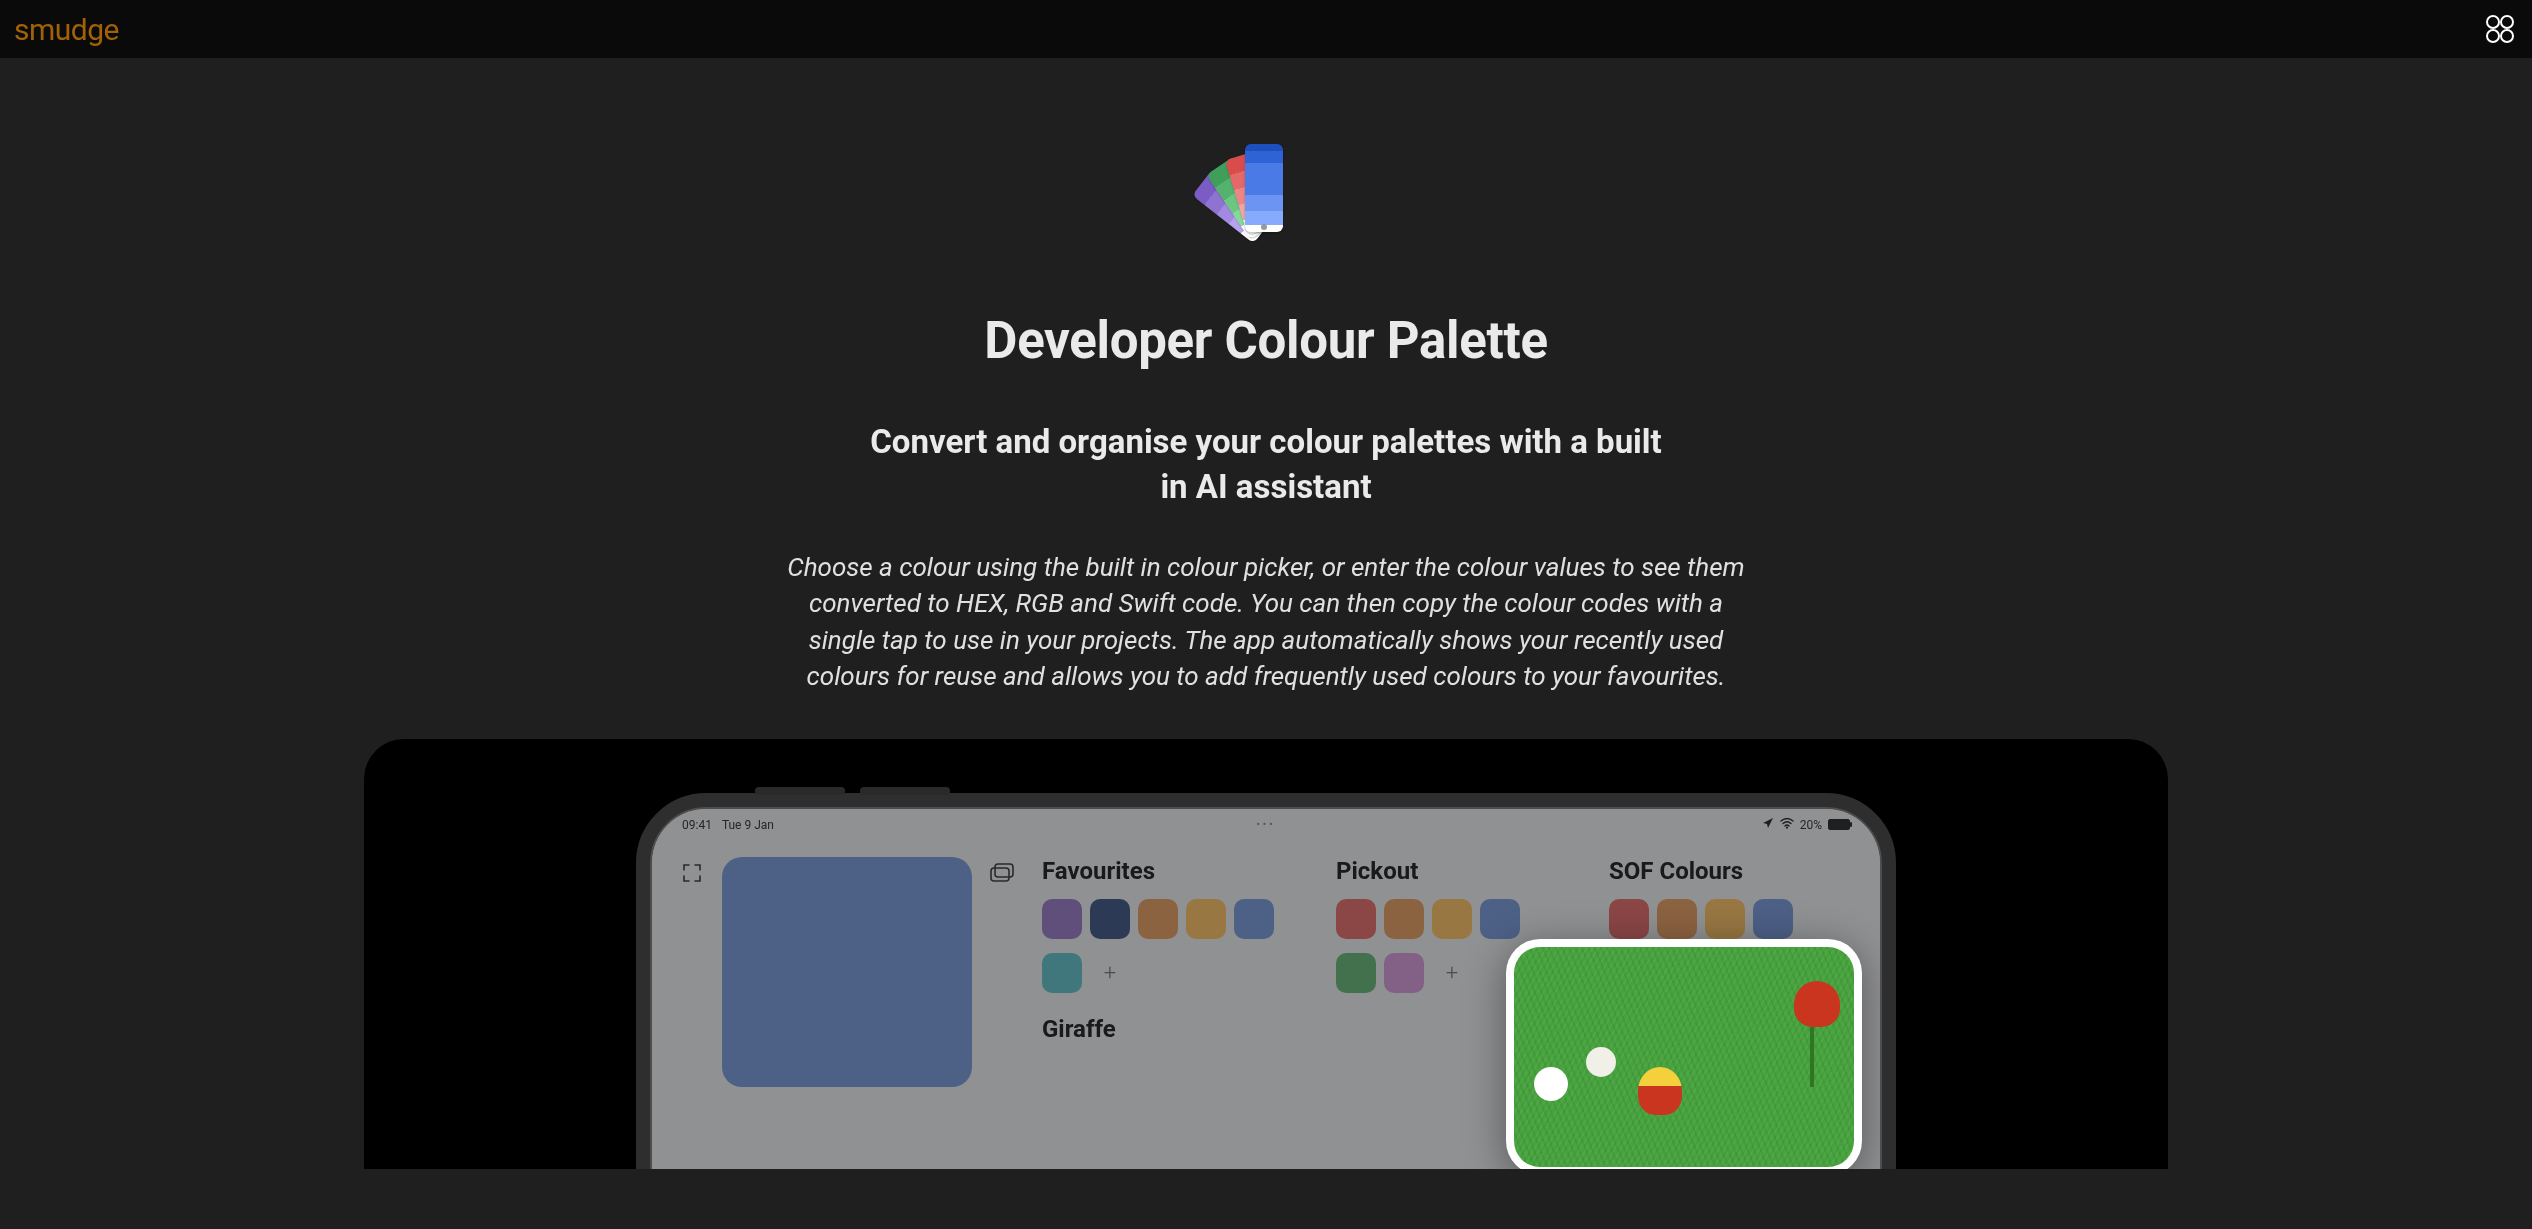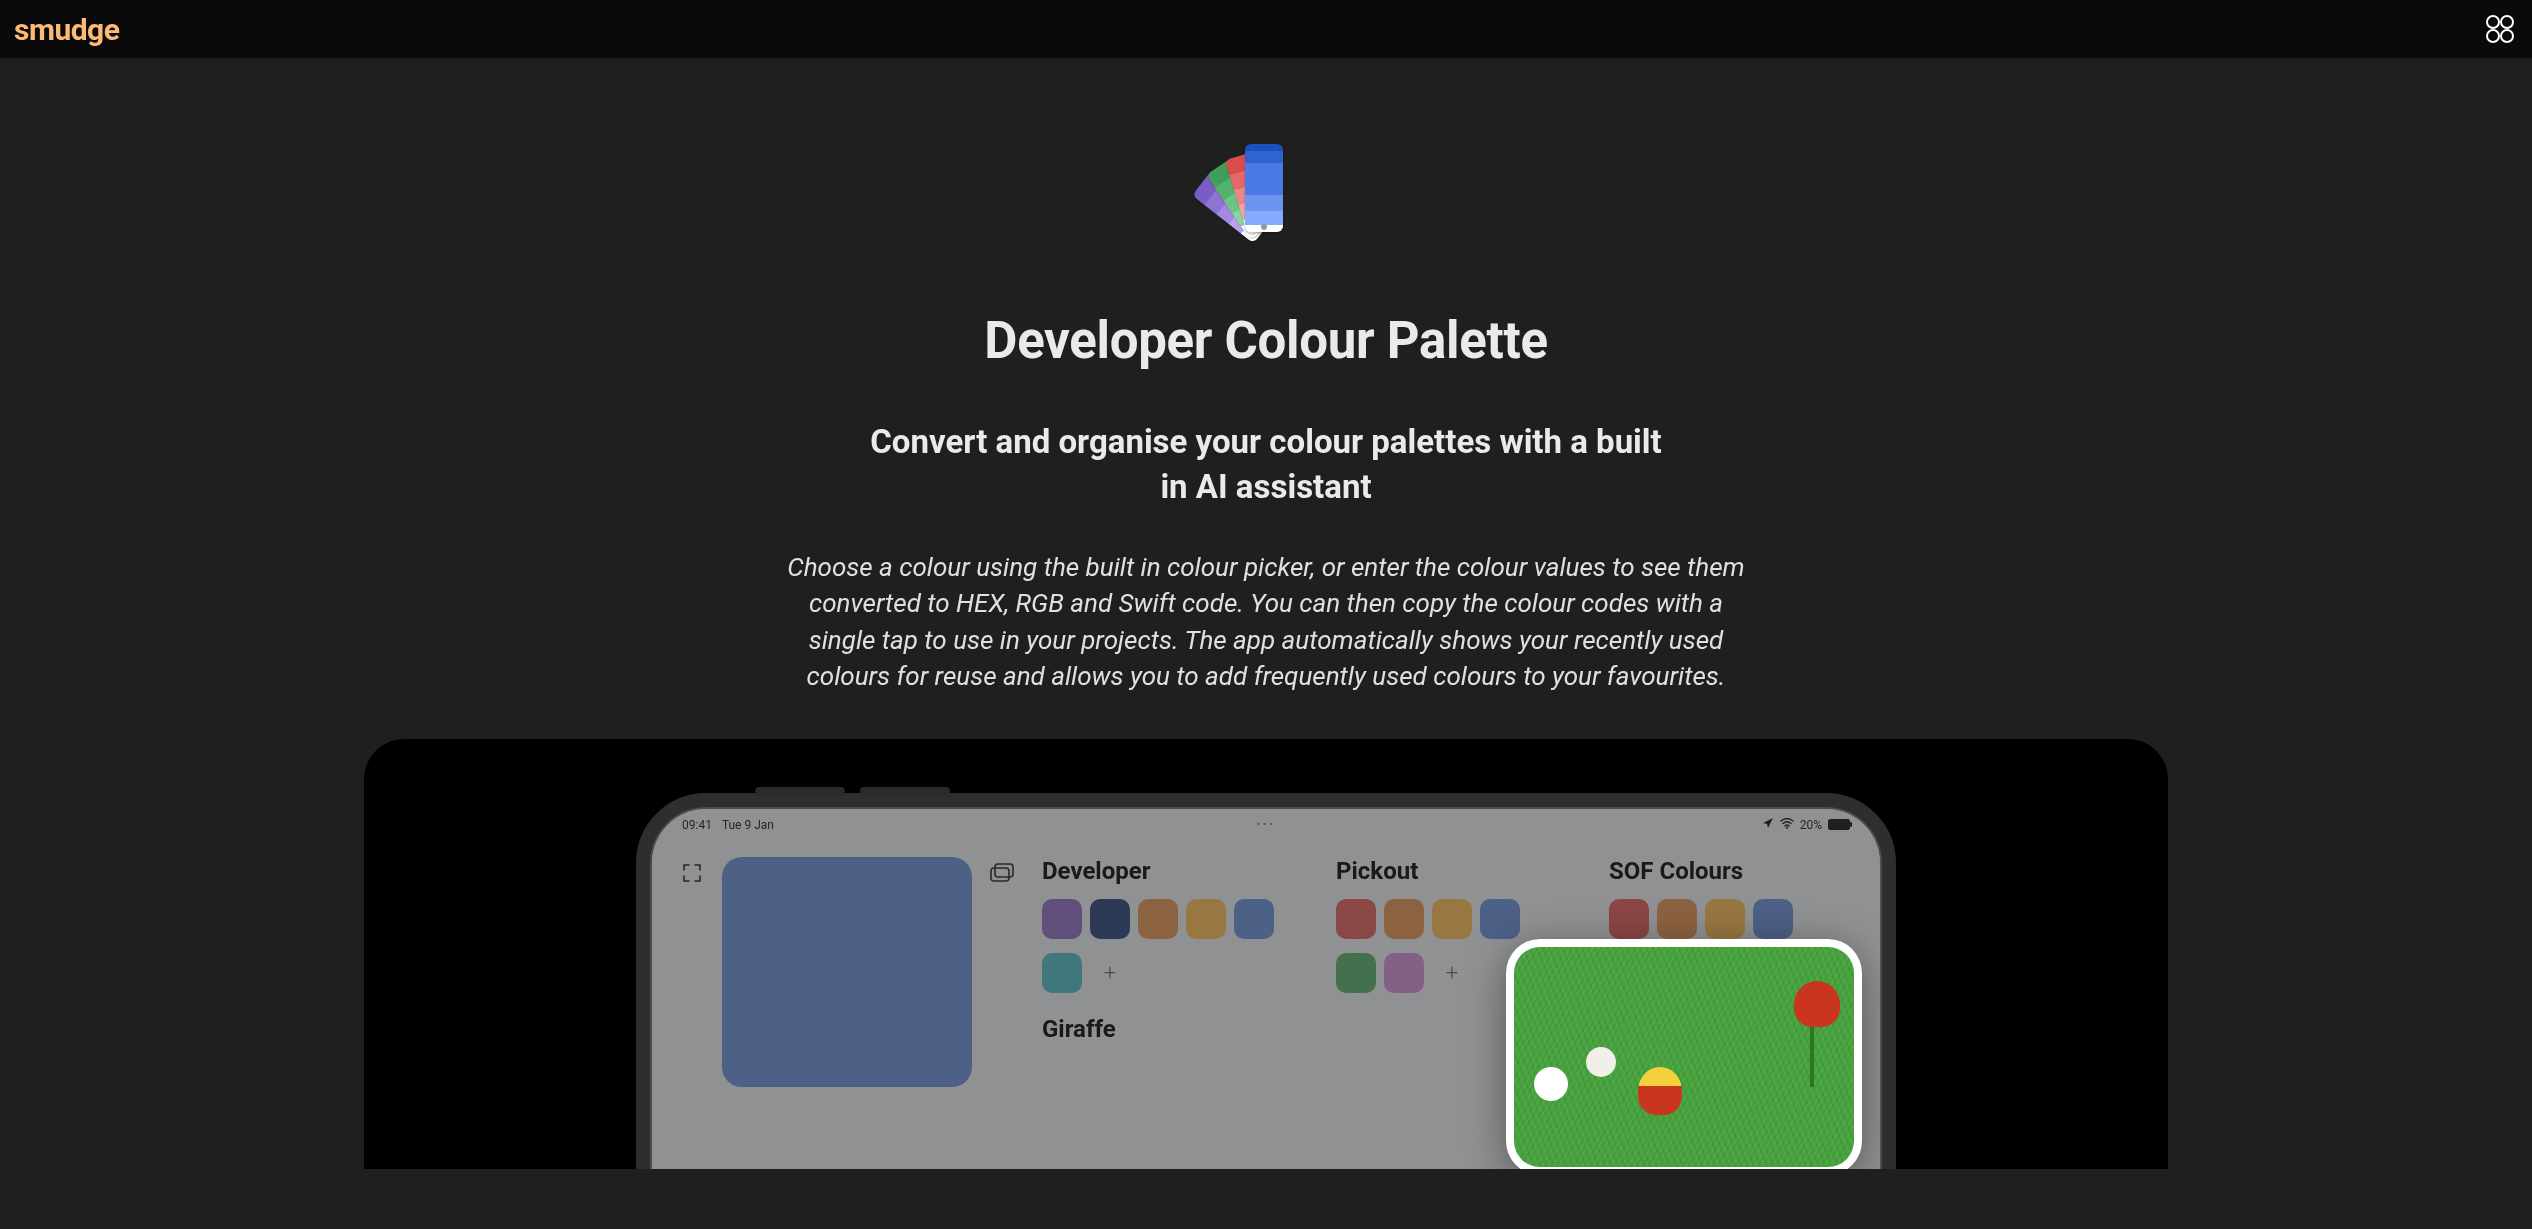--- a/index.html
+++ b/index.html
@@ -27,24 +27,24 @@
       background: #0a0a0a;
       display: flex;
       align-items: center;
       justify-content: space-between;
       padding: 0 14px 0 14px;
       z-index: 100;
     }
 
     .brand-logo {
       font-family: -apple-system, BlinkMacSystemFont, "Segoe UI", Roboto, sans-serif;
-      font-weight: 700;
+      font-weight: 400;
       font-size: 30px;
       letter-spacing: -0.5px;
-      color: #fdba74;
+      color: #a16207;
     }
 
     .menu-dots {
       width: 36px;
       height: 36px;
       position: relative;
     }
     .menu-dots svg { width: 100%; height: 100%; }
     .menu-dots circle { stroke: #fff; stroke-width: 2; fill: none; }
 
@@ -324,21 +324,21 @@
                   <rect x="2" y="6" width="18" height="13" rx="3"></rect>
                   <rect x="6" y="2" width="18" height="13" rx="3"></rect>
                 </svg>
               </div>
             </div>
           </div>
 
           <div class="right-col">
 
             <div class="palette-col wide">
-              <div class="palette-title">Developer</div>
+              <div class="palette-title">Favourites</div>
               <div class="chip-row">
                 <div class="chip" style="background:#9b7ec7"></div>
                 <div class="chip" style="background:#4a5e8c"></div>
                 <div class="chip" style="background:#e3a06a"></div>
                 <div class="chip" style="background:#f6c06b"></div>
                 <div class="chip" style="background:#7d9bd8"></div>
               </div>
               <div class="chip-row">
                 <div class="chip" style="background:#68c1c9"></div>
                 <div class="chip add">+</div>

